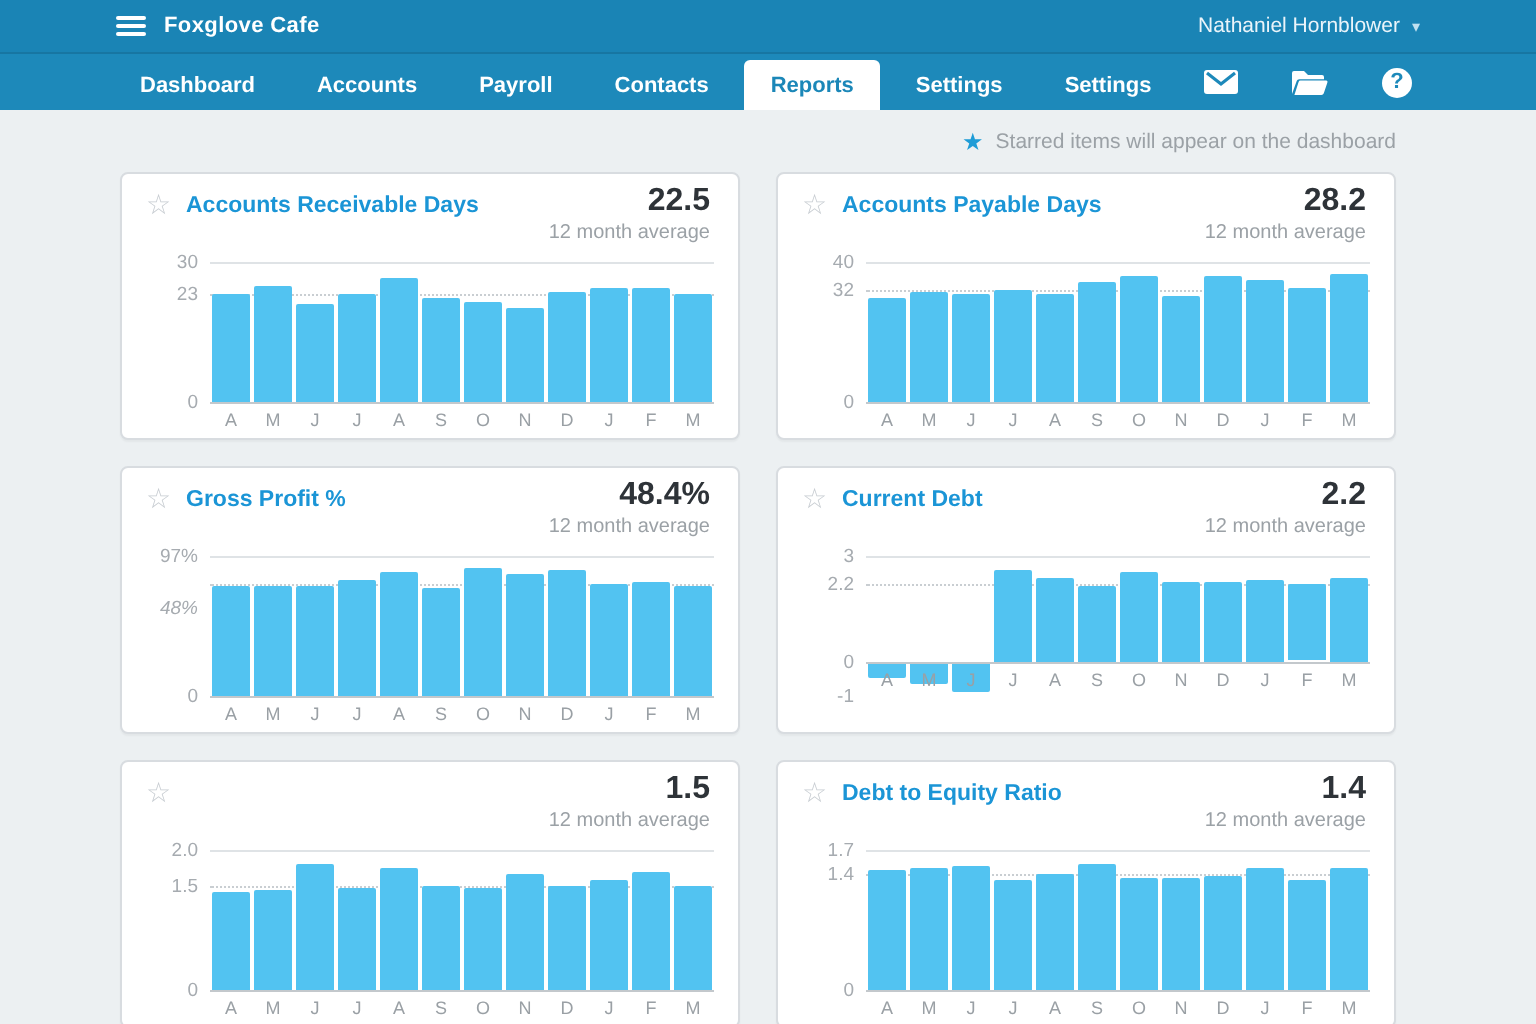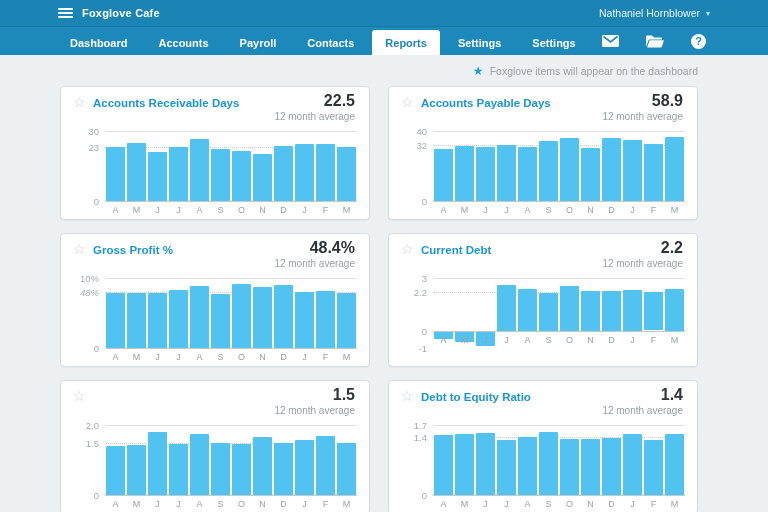--- a/index.html
+++ b/index.html
@@ -96,21 +96,21 @@
       </svg>
     </span>
     <span class="nav-ic">
       <span class="help-badge">?</span>
     </span>
   </div>
 </div>
 
 <div class="note-row">
   <span class="note-star">★</span>
-  <span class="note-text">Foxglove items will appear on the dashboard</span>
+  <span class="note-text">Starred items will appear on the dashboard</span>
 </div>
 
 <div class="grid" id="grid">
     <div class="panel">
       <span class="panel-star">☆</span>
       <span class="panel-title">Accounts Receivable Days</span>
       <div class="panel-values">
         <div class="panel-value">22.5</div>
         <div class="panel-sub">12 month average</div>
       </div>
@@ -146,21 +146,21 @@
           <div class="xlabel" style="left: 75%; width: 8.33333%; top: 74px;">J</div>
           <div class="xlabel" style="left: 83.3333%; width: 8.33333%; top: 74px;">F</div>
           <div class="xlabel" style="left: 91.6667%; width: 8.33333%; top: 74px;">M</div>
         </div>
       </div>
     </div>
     <div class="panel">
       <span class="panel-star">☆</span>
       <span class="panel-title">Accounts Payable Days</span>
       <div class="panel-values">
-        <div class="panel-value">58.9</div>
+        <div class="panel-value">28.2</div>
         <div class="panel-sub">12 month average</div>
       </div>
       <div class="chart">
         <div class="ylabel" style="top: -5px;">40</div>
         <div class="ylabel" style="top: 9px;">32</div>
         <div class="ylabel" style="top: 65px;">0</div>
         <div class="plot">
           <div class="tickline solid" style="top: 0px;"></div>
           <div class="tickline dotted" style="top: 14px;"></div>
           <div class="tickline axis" style="top: 70px;"></div>
@@ -192,22 +192,22 @@
       </div>
     </div>
     <div class="panel">
       <span class="panel-star">☆</span>
       <span class="panel-title">Gross Profit %</span>
       <div class="panel-values">
         <div class="panel-value">48.4%</div>
         <div class="panel-sub">12 month average</div>
       </div>
       <div class="chart">
-        <div class="ylabel" style="top: -5px;">10%</div>
-        <div class="ylabel" style="top: 9px; font-style: italic;">48%</div>
+        <div class="ylabel" style="top: -5px;">97%</div>
+        <div class="ylabel" style="top: 21px; font-style: italic;">48%</div>
         <div class="ylabel" style="top: 65px;">0</div>
         <div class="plot">
           <div class="tickline solid" style="top: 0px;"></div>
           <div class="tickline dotted" style="top: 14px;"></div>
           <div class="tickline axis" style="top: 70px;"></div>
           <div class="bar" style="left: calc(0% + 1px); width: calc(8.33333% - 2px); top: 15.1667px; height: 54.8333px;"></div>
           <div class="bar" style="left: calc(8.33333% + 1px); width: calc(8.33333% - 2px); top: 14.5833px; height: 55.4167px;"></div>
           <div class="bar" style="left: calc(16.6667% + 1px); width: calc(8.33333% - 2px); top: 15.1667px; height: 54.8333px;"></div>
           <div class="bar" style="left: calc(25% + 1px); width: calc(8.33333% - 2px); top: 12.25px; height: 57.75px;"></div>
           <div class="bar" style="left: calc(33.3333% + 1px); width: calc(8.33333% - 2px); top: 8.16667px; height: 61.8333px;"></div>

